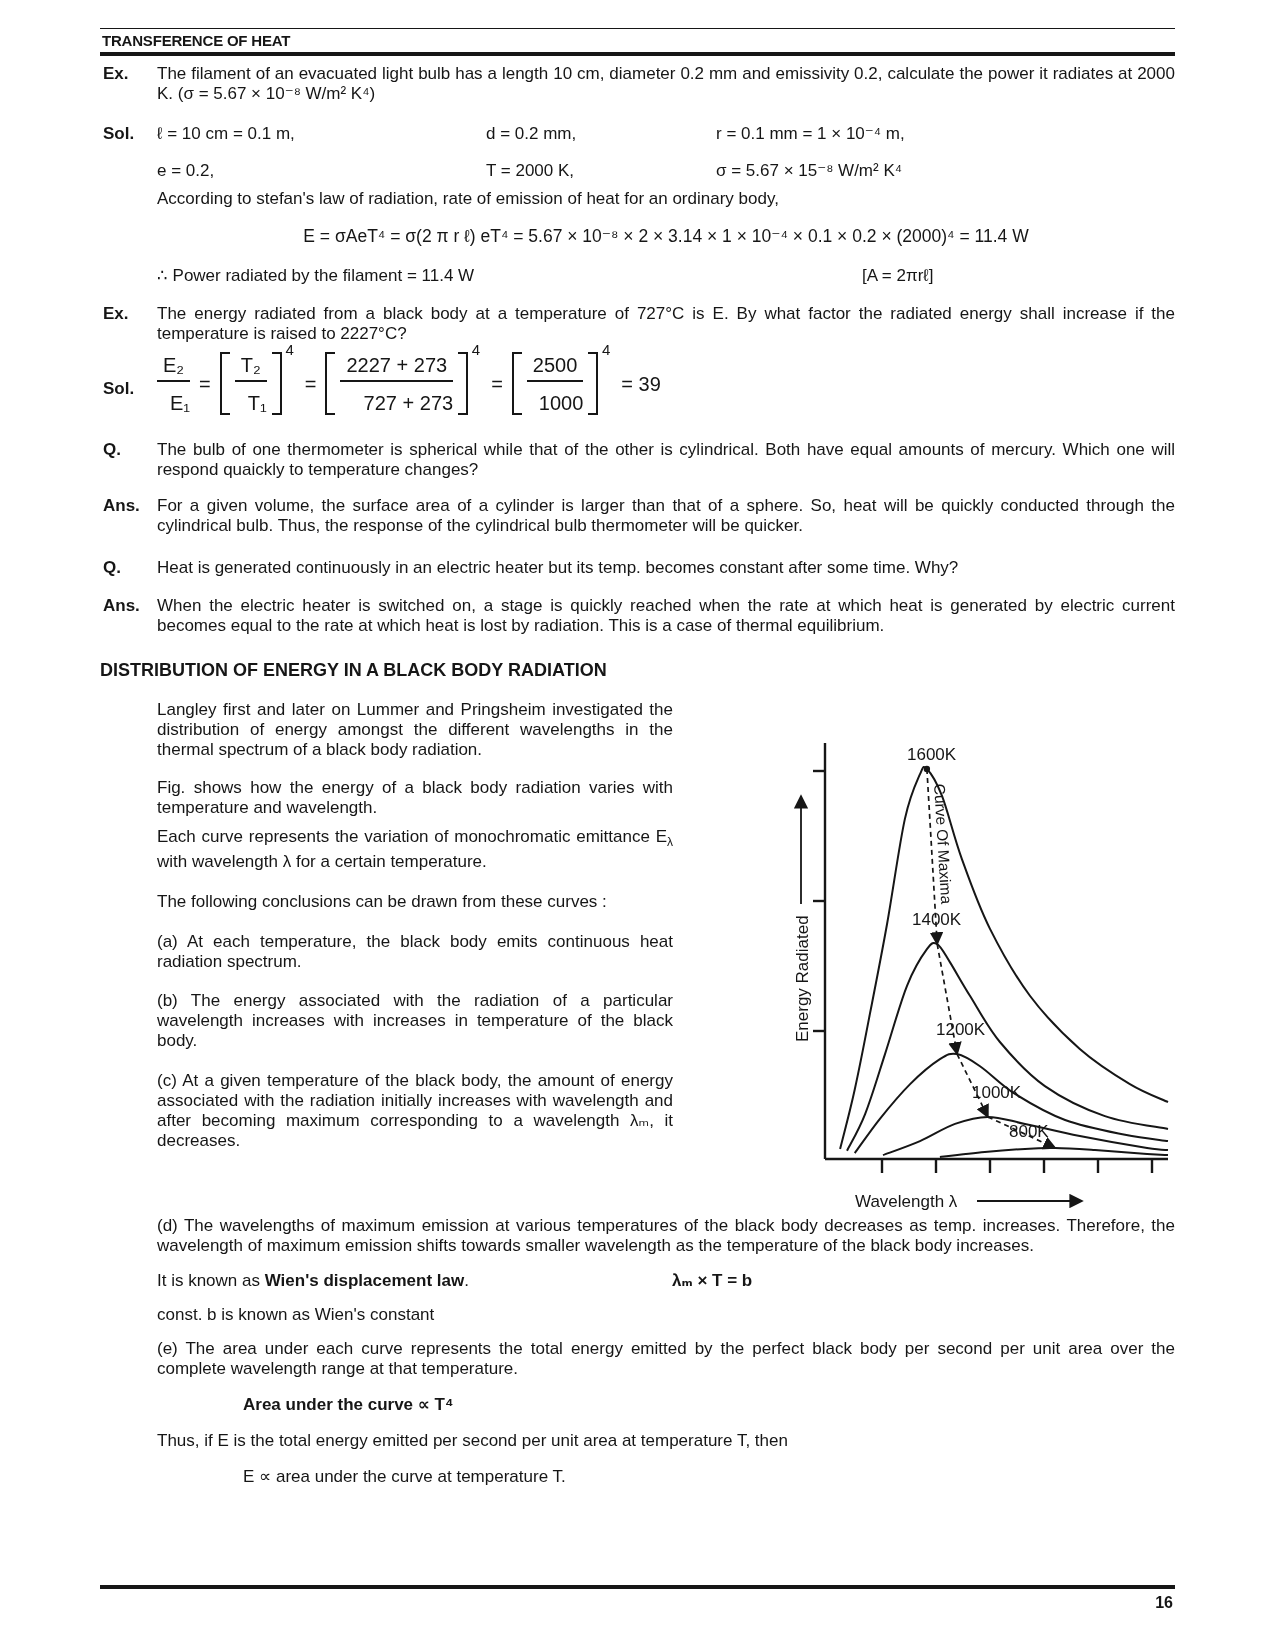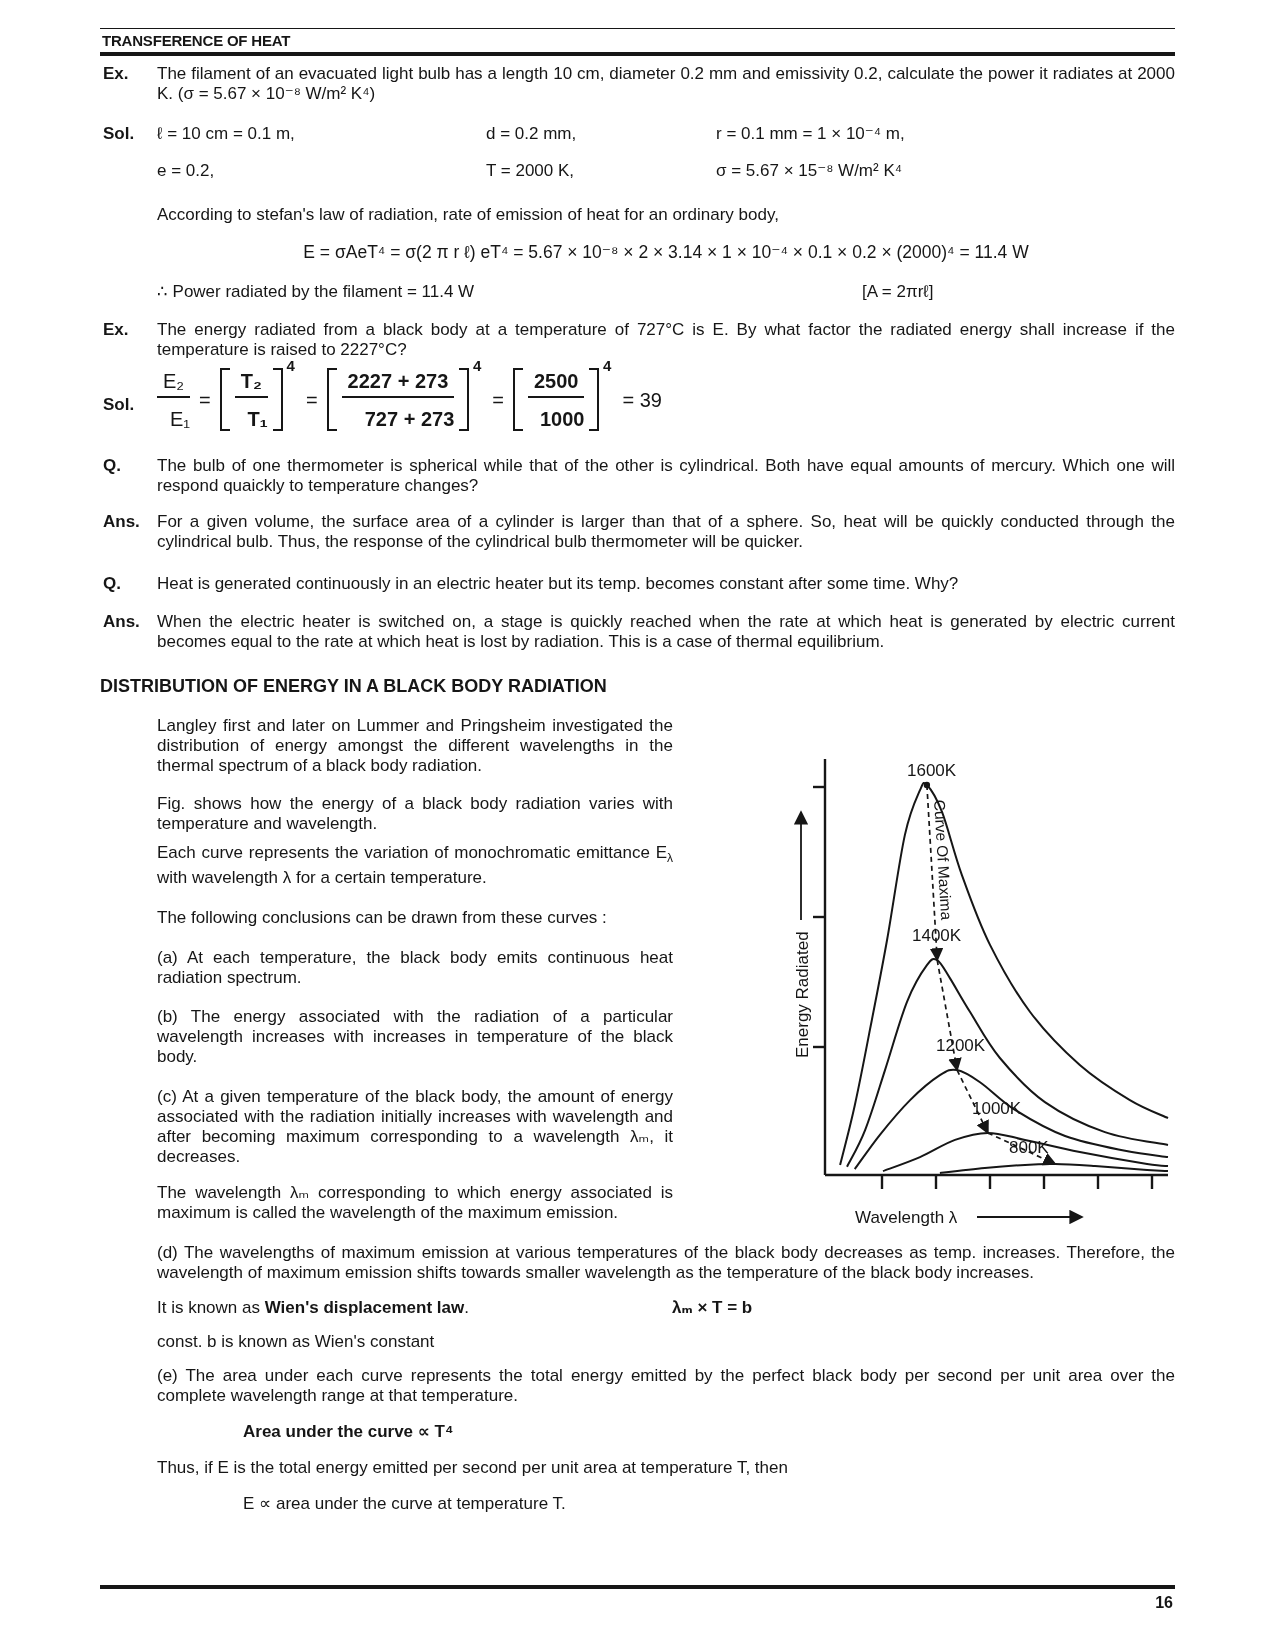--- a/index.html
+++ b/index.html
@@ -22,21 +22,21 @@
   .gc1{width:329px;}
   .gc2{width:230px;}
   .gc3{flex:1;}
   .rel{position:relative;}
   .area-note{position:absolute;left:705px;top:0;}
   
   .eqn{display:flex;align-items:center;gap:9px;font-size:20px;line-height:24px;}
   .frac{display:inline-flex;flex-direction:column;align-items:flex-end;}
   .frac .num{border-bottom:2px solid #161616;padding:1px 6px 3px;}
   .frac .den{padding-top:9px;}
-  .brk{position:relative;display:inline-flex;align-items:center;margin-right:14px;font-weight:bold;}
+  .brk{position:relative;display:inline-flex;align-items:center;margin-right:14px;}
   .brk-l,.brk-r{align-self:stretch;width:8px;border:2.2px solid #161616;}
   .brk-l{border-right:none;margin-right:5px;}
   .brk-r{border-left:none;margin-left:5px;}
   .pow{position:absolute;top:-10px;right:-12px;font-size:15px;line-height:15px;}
   .sol2-row .lbl{align-self:center;}
   
   .section-heading{font-weight:bold;font-size:18px;line-height:21px;margin:24px 0 0 0;}
   .section-body{padding-left:57px;}
   .para{margin:0;text-align:justify;}
   .fig-float{float:right;width:502px;height:492px;margin-top:24px;}
@@ -82,21 +82,21 @@
     </div>
   </div>
   <div class="row" style="margin-top:17px;">
     <div class="lbl"></div>
     <div class="txt noj given">
       <span class="gc1">e = 0.2,</span>
       <span class="gc2">T = 2000 K,</span>
       <span class="gc3">σ = 5.67 × 15⁻⁸ W/m² K⁴</span>
     </div>
   </div>
-  <div class="row" style="margin-top:24px;">
+  <div class="row" style="margin-top:8px;">
     <div class="lbl"></div>
     <div class="txt noj">According to stefan's law of radiation, rate of emission of heat for an ordinary body,</div>
   </div>
   <div class="row" style="margin-top:17px;">
     <div class="lbl"></div>
     <div class="txt noj" style="font-size:17.5px;text-align:center;">E = σAeT⁴ = σ(2 π r ℓ) eT⁴ = 5.67 × 10⁻⁸ × 2 × 3.14 × 1 × 10⁻⁴ × 0.1 × 0.2 × (2000)⁴ = 11.4 W</div>
   </div>
   <div class="row" style="margin-top:20px;">
     <div class="lbl"></div>
     <div class="txt noj rel">
@@ -212,21 +212,20 @@
         </svg>
     </div>
 
     <p class="para" style="margin-top:19px;">Langley first and later on Lummer and Pringsheim investigated the distribution of energy amongst the different wavelengths in the thermal spectrum of a black body radiation.</p>
     <p class="para" style="margin-top:18px;">Fig. shows how the energy of a black body radiation varies with temperature and wavelength.</p>
     <p class="para" style="margin-top:9px;"><span>Each curve represents the variation of monochromatic emittance E</span><sub>λ</sub><span> with wavelength λ for a certain temperature.</span></p>
     <p class="para" style="margin-top:20px;">The following conclusions can be drawn from these curves :</p>
     <p class="para" style="margin-top:20px;">(a) At each temperature, the black body emits continuous heat radiation spectrum.</p>
     <p class="para" style="margin-top:19px;">(b) The energy associated with the radiation of a particular wavelength increases with increases in temperature of the black body.</p>
     <p class="para" style="margin-top:20px;">(c) At a given temperature of the black body, the amount of energy associated with the radiation initially increases with wavelength and after becoming maximum corresponding to a wavelength λₘ, it decreases.</p>
-    <p class="para" style="margin-top:16px;">The wavelength λₘ corresponding to which energy associated is maximum is called the wavelength of the maximum emission.</p>
     <p class="para clearR" style="margin-top:20px;">(d) The wavelengths of maximum emission at various temperatures of the black body decreases as temp. increases. Therefore, the wavelength of maximum emission shifts towards smaller wavelength as the temperature of the black body increases.</p>
     <p class="para noj wien" style="margin-top:15px;">
       <span>It is known as </span><span class="b">Wien's displacement law</span><span>.</span>
       <span class="wien-formula">λₘ × T = b</span>
     </p>
     <p class="para noj" style="margin-top:14px;">const. b is known as Wien's constant</p>
     <p class="para" style="margin-top:14px;">(e) The area under each curve represents the total energy emitted by the perfect black body per second per unit area over the complete wavelength range at that temperature.</p>
     <p class="para noj b indent" style="margin-top:16px;">Area under the curve ∝ T⁴</p>
     <p class="para noj" style="margin-top:16px;">Thus, if E is the total energy emitted per second per unit area at temperature T, then</p>
     <p class="para noj indent" style="margin-top:16px;">E ∝ area under the curve at temperature T.</p>

